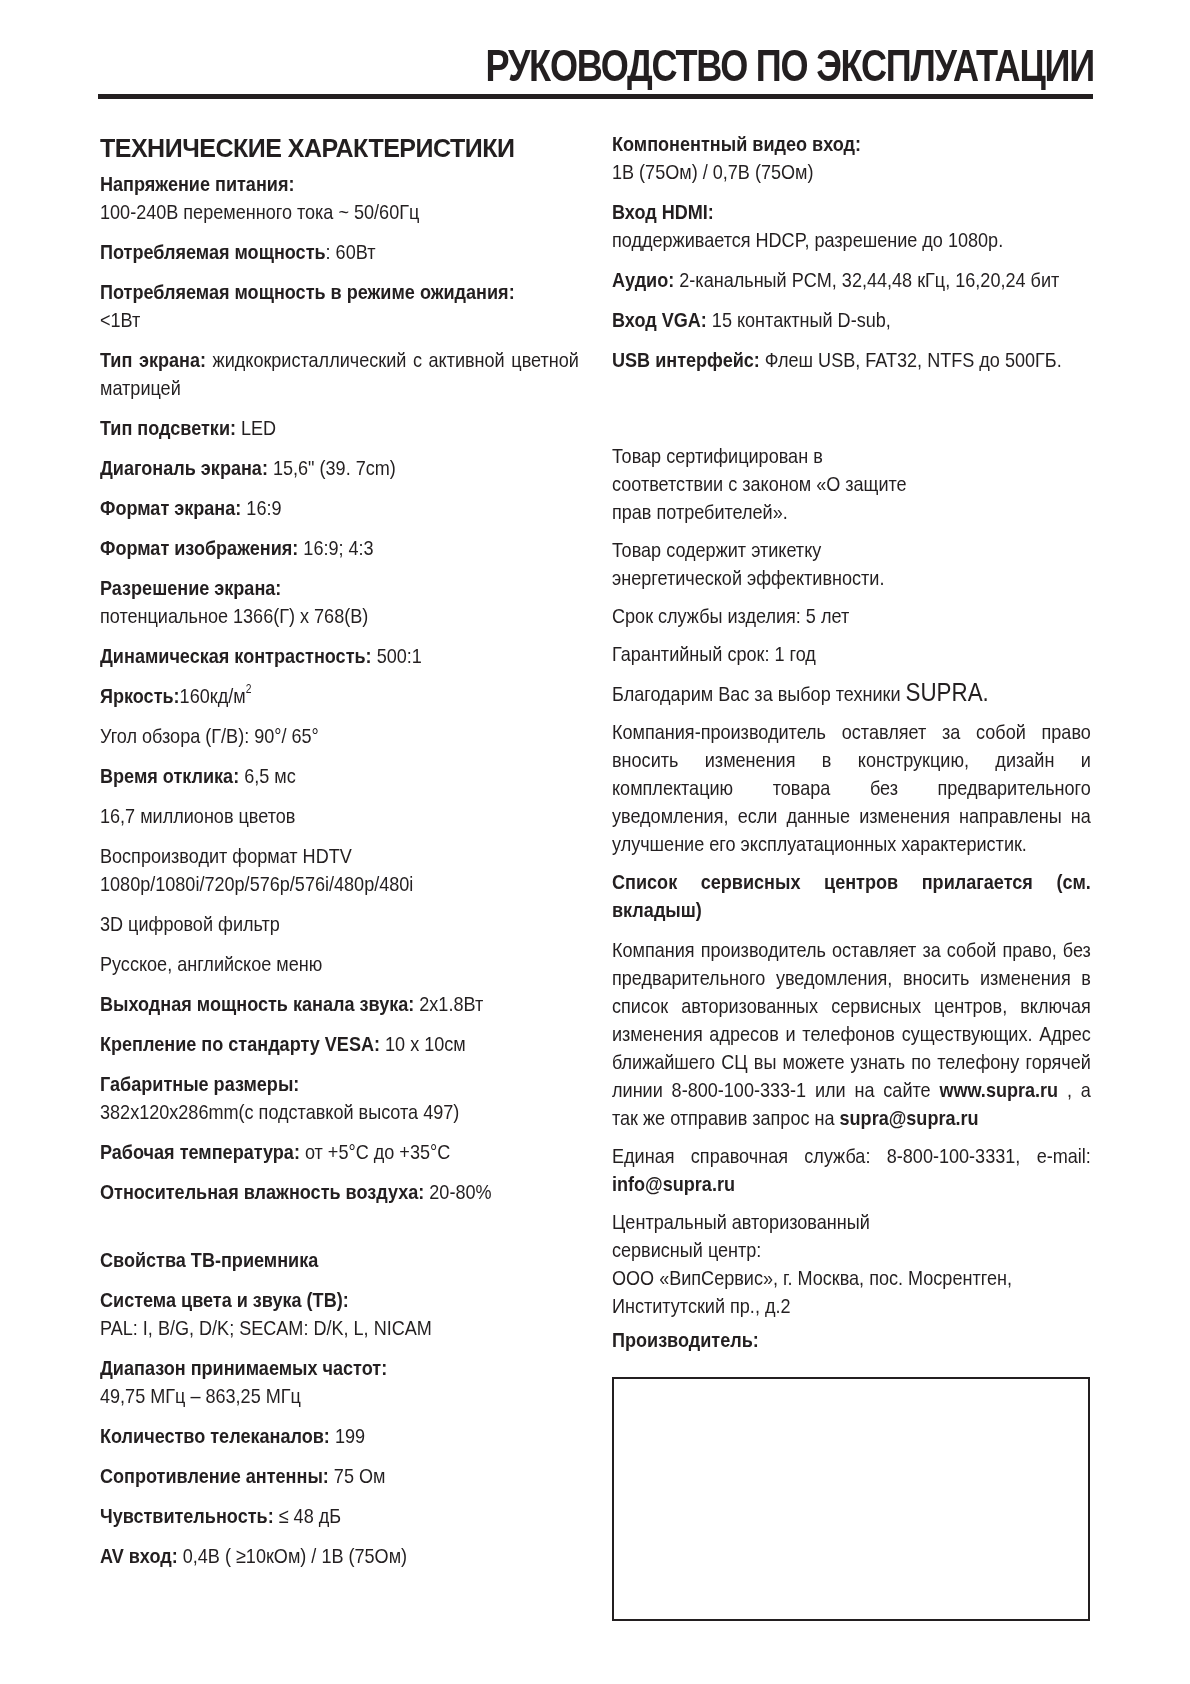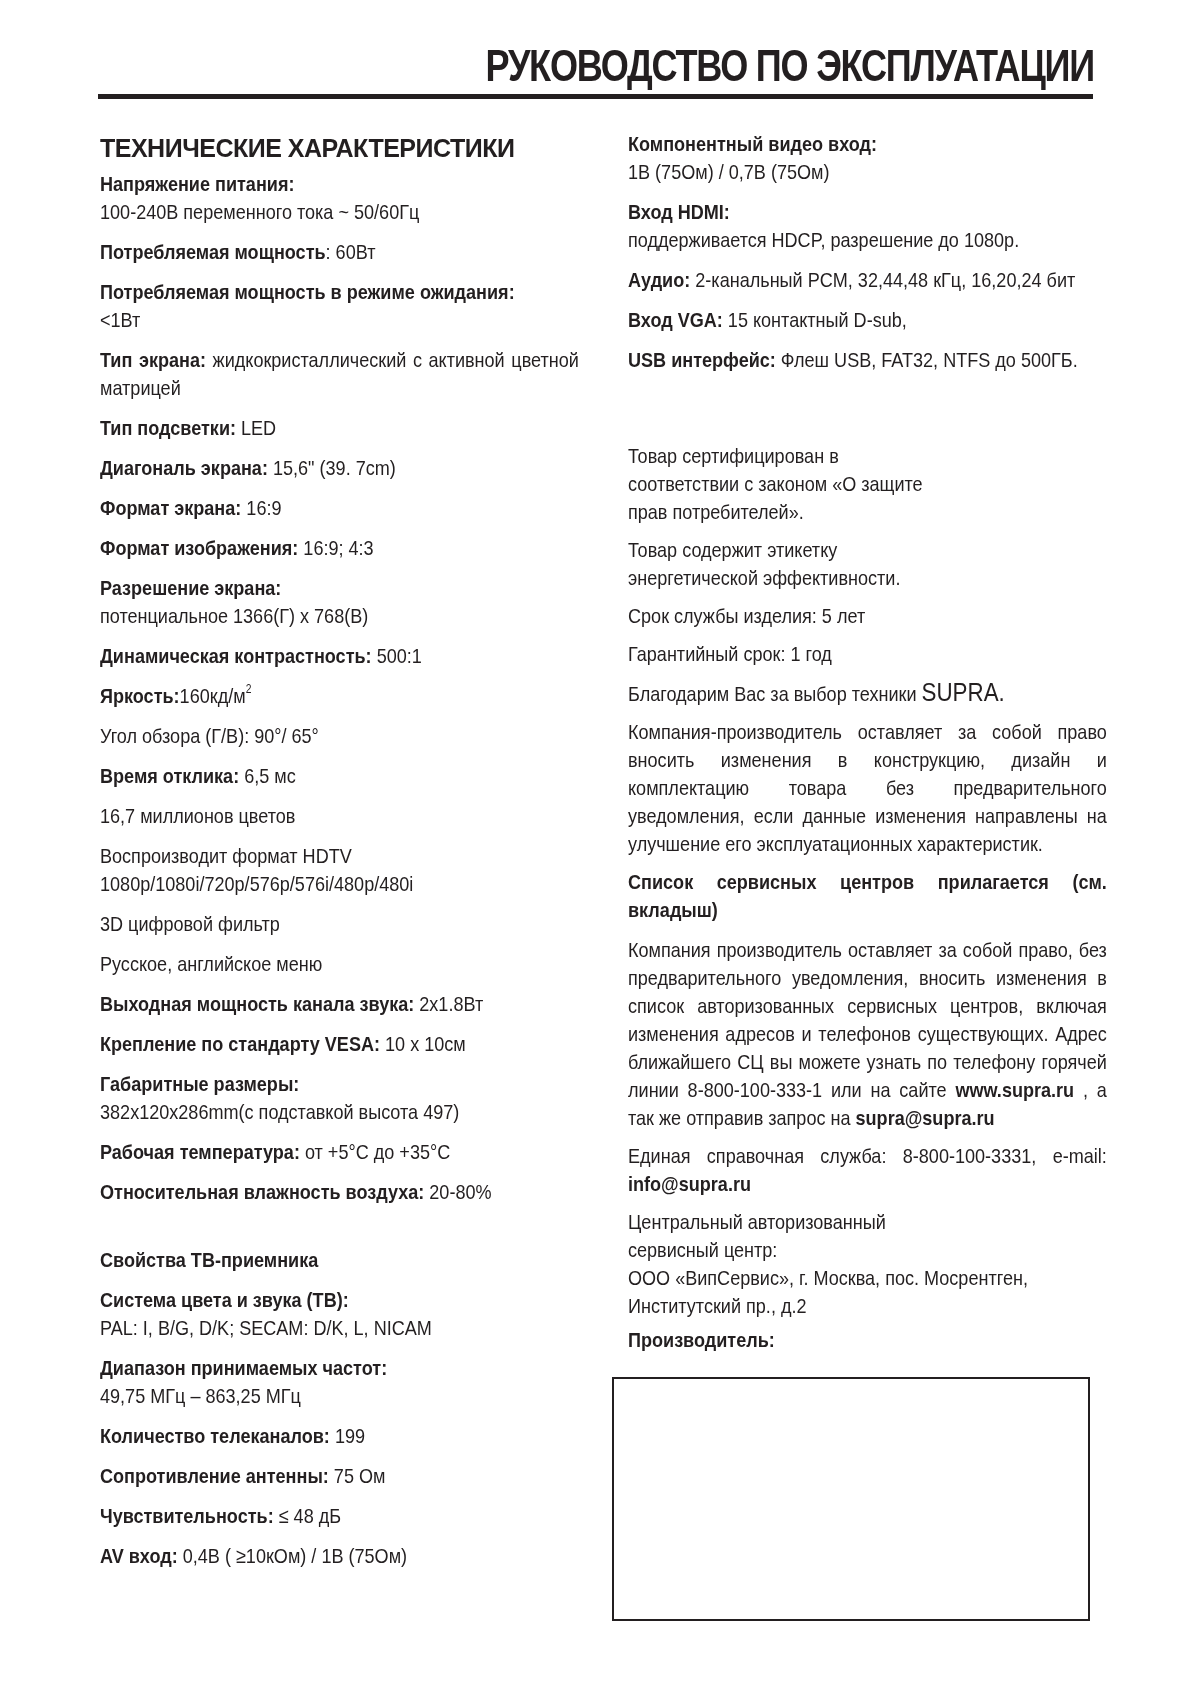--- a/index.html
+++ b/index.html
@@ -17,21 +17,21 @@
     }
     .title-rule {
       position: absolute; left: 98px; top: 94px; width: 995px; height: 5px;
       background: #231f20;
     }
     .col {
       position: absolute; top: 130px;
       font-size: 21px; line-height: 28px;
     }
     .col-left { left: 100px; width: 480px; }
-    .col-right { left: 628px; width: 480px; }
+    .col-right { left: 612px; width: 480px; }
     .narrow {
       display: inline-block; transform: scaleX(0.86); transform-origin: left top;
       width: 116%;
     }
     .section-title {
       font-family: "Liberation Sans", sans-serif;
       font-weight: bold; font-size: 25px; line-height: 36px; letter-spacing: -0.5px;
       margin: 0 0 4px 0; white-space: nowrap;
     }
     .spec { margin: 0 0 12px 0; }

